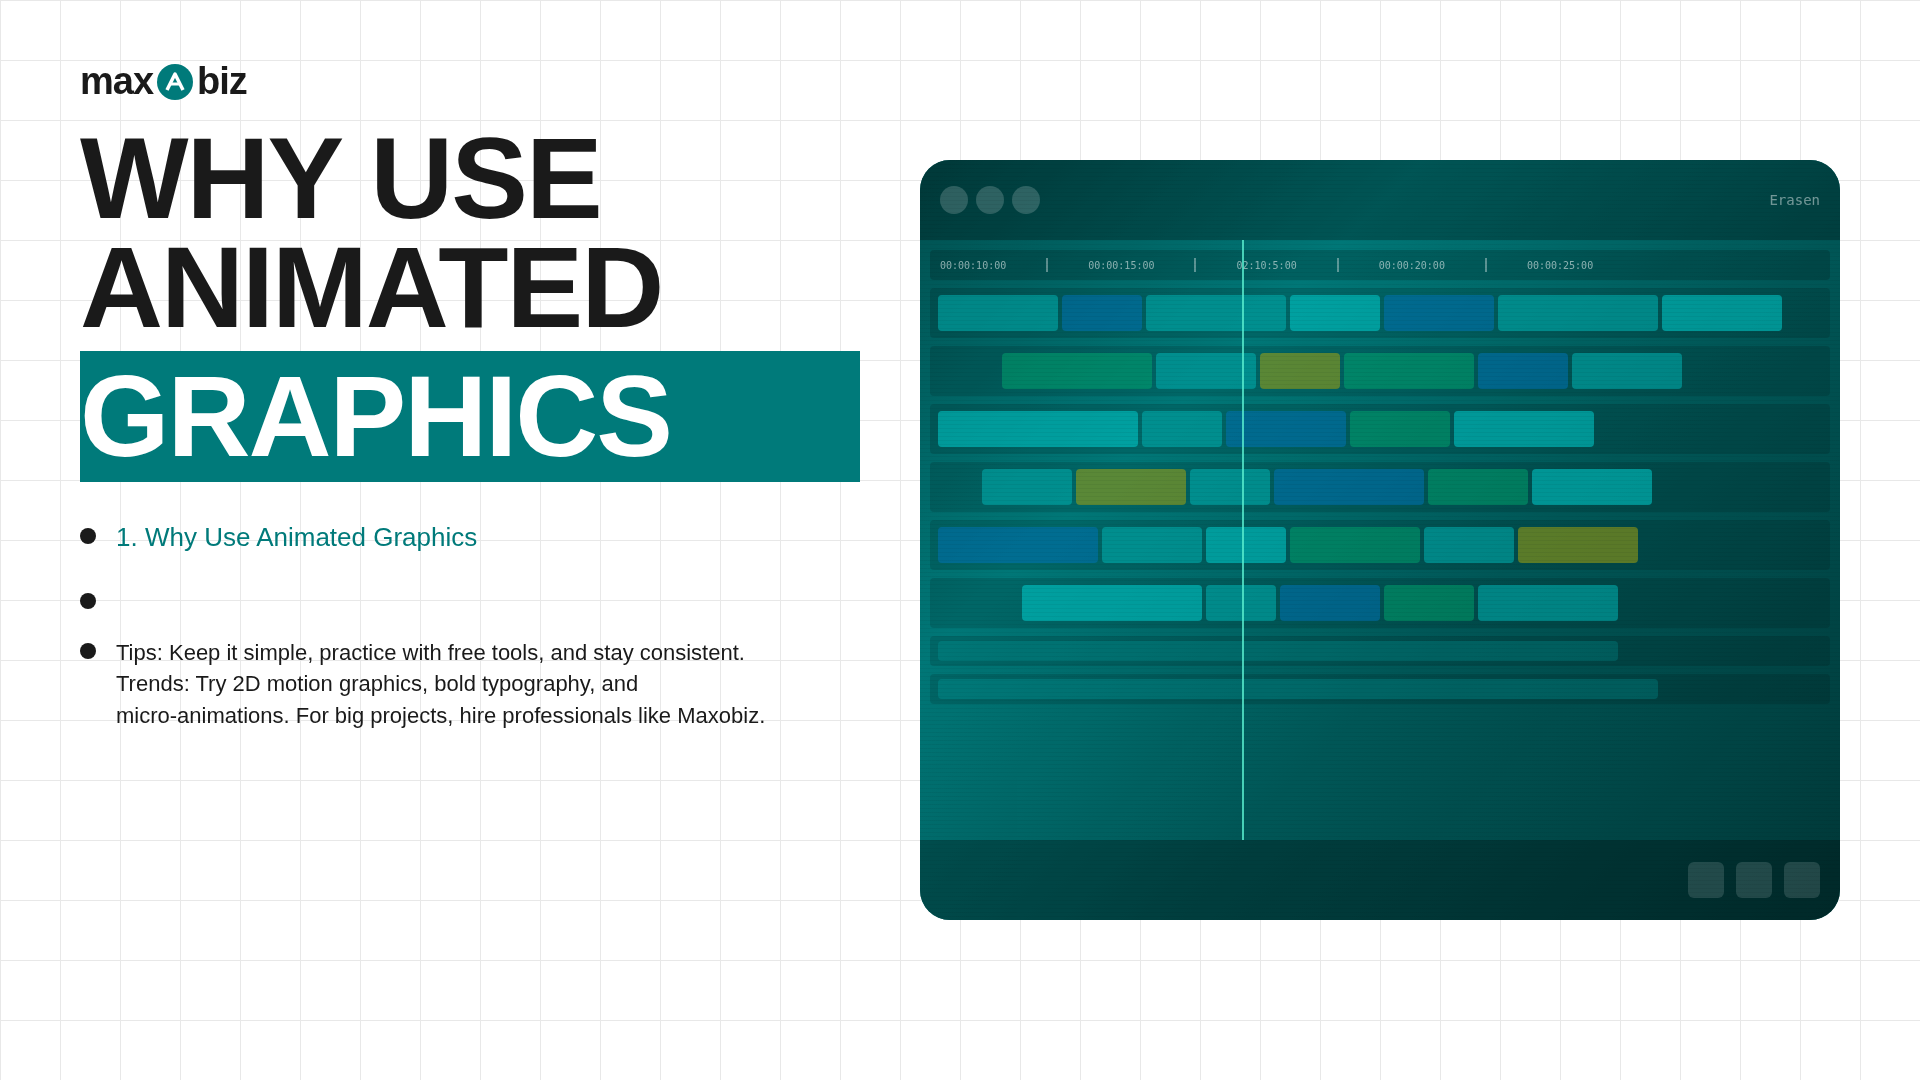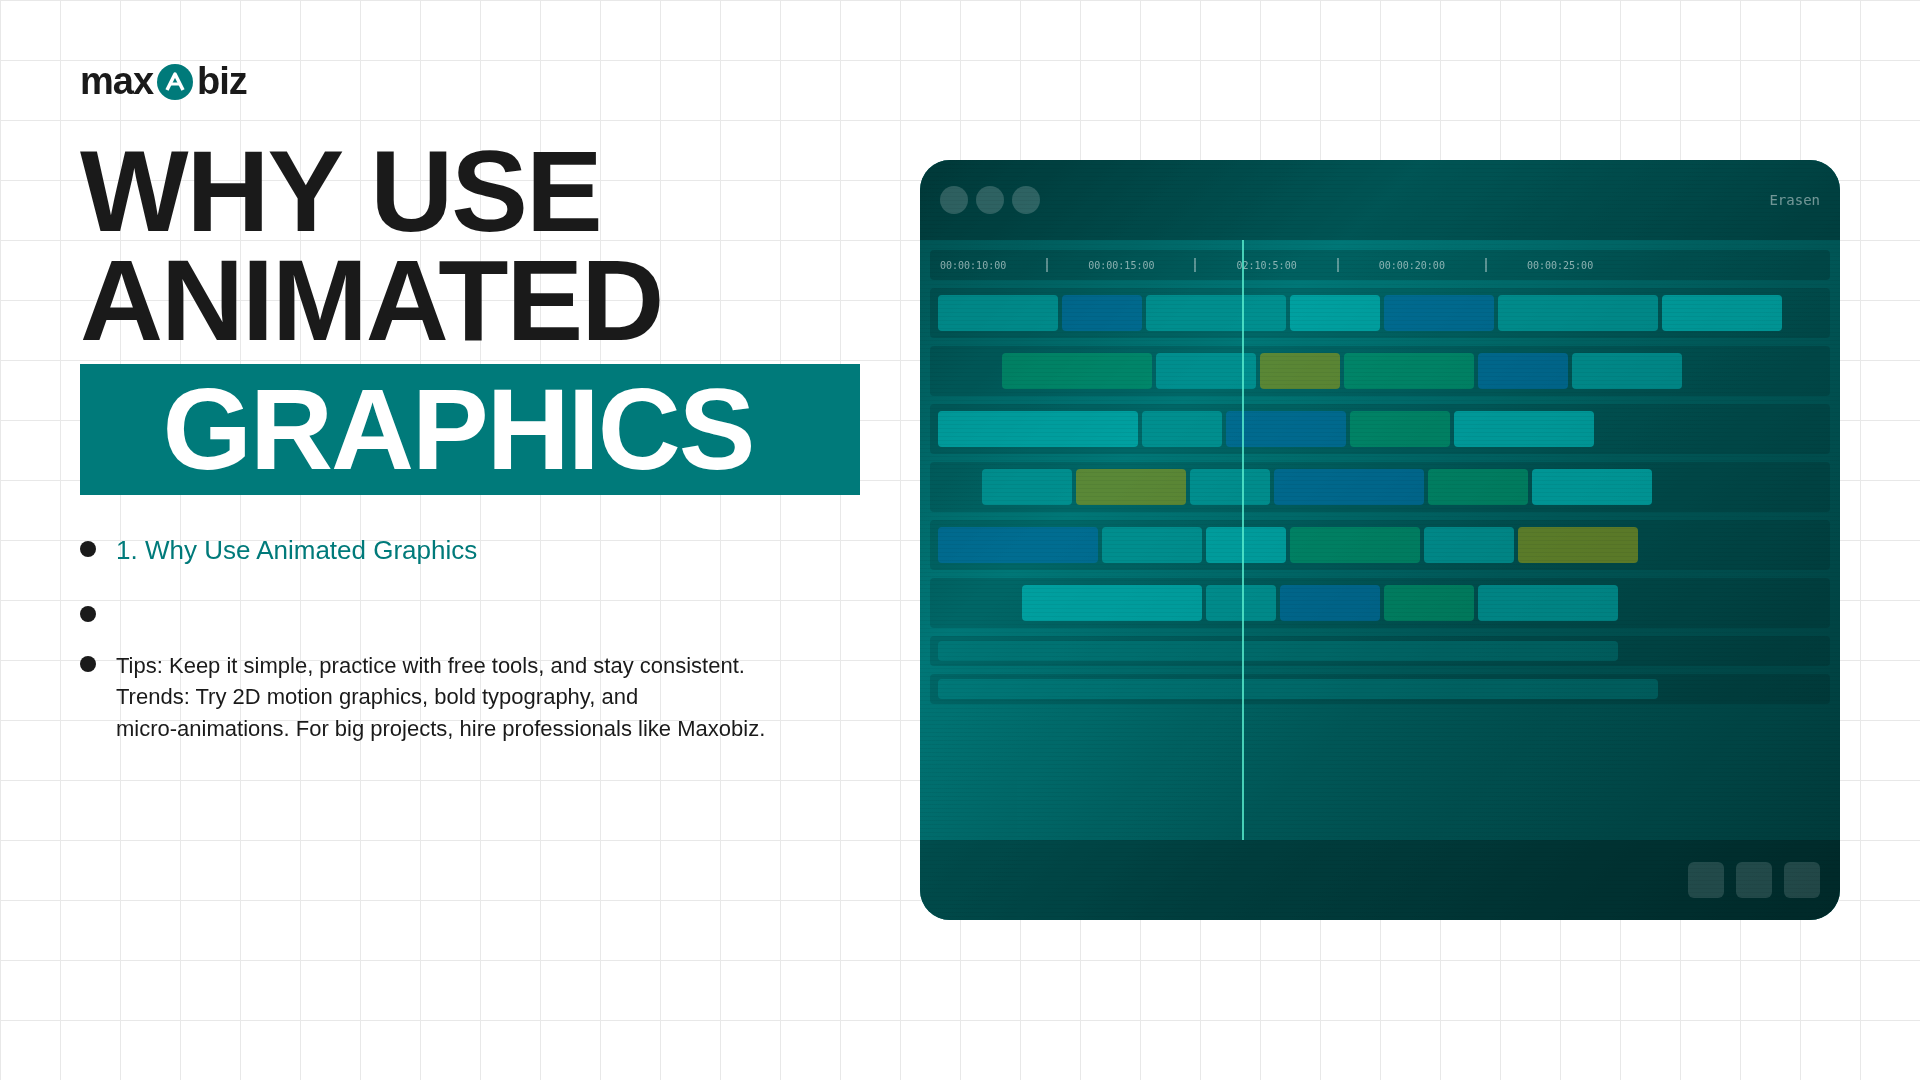--- a/index.html
+++ b/index.html
@@ -39,21 +39,21 @@
       flex: 0 0 820px;
       display: flex;
       flex-direction: column;
       padding-right: 40px;
     }
 
     
     .logo-area {
       display: flex;
       align-items: flex-start;
-      margin-bottom: 34px;
+      margin-bottom: 21px;
     }
 
     .logo-text {
       font-size: 38px;
       font-weight: 700;
       color: #1a1a1a;
       letter-spacing: -1px;
       display: flex;
       align-items: center;
     }
@@ -80,21 +80,20 @@
       font-family: 'Arial Black', 'Arial', sans-serif;
       letter-spacing: -2px;
       margin-bottom: 0;
     }
 
     .title-highlight-wrap {
       display: inline-block;
       background-color: #007a7a;
       padding: 8px 24px 8px 0;
       margin-top: 8px;
-      text-align: center;
     }
 
     .title-highlight {
       font-size: 115px;
       font-weight: 900;
       color: #ffffff;
       text-transform: uppercase;
       font-family: 'Arial Black', 'Arial', sans-serif;
       letter-spacing: -2px;
       line-height: 1;

